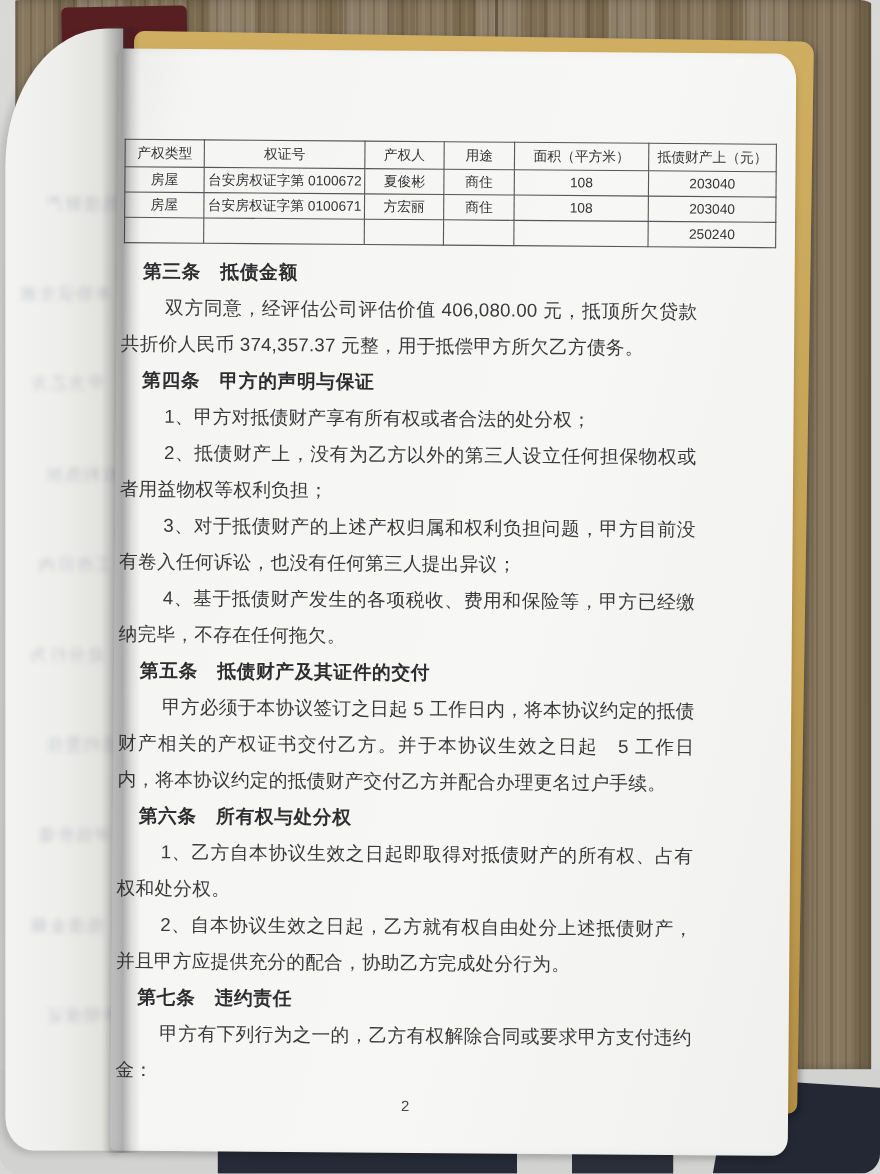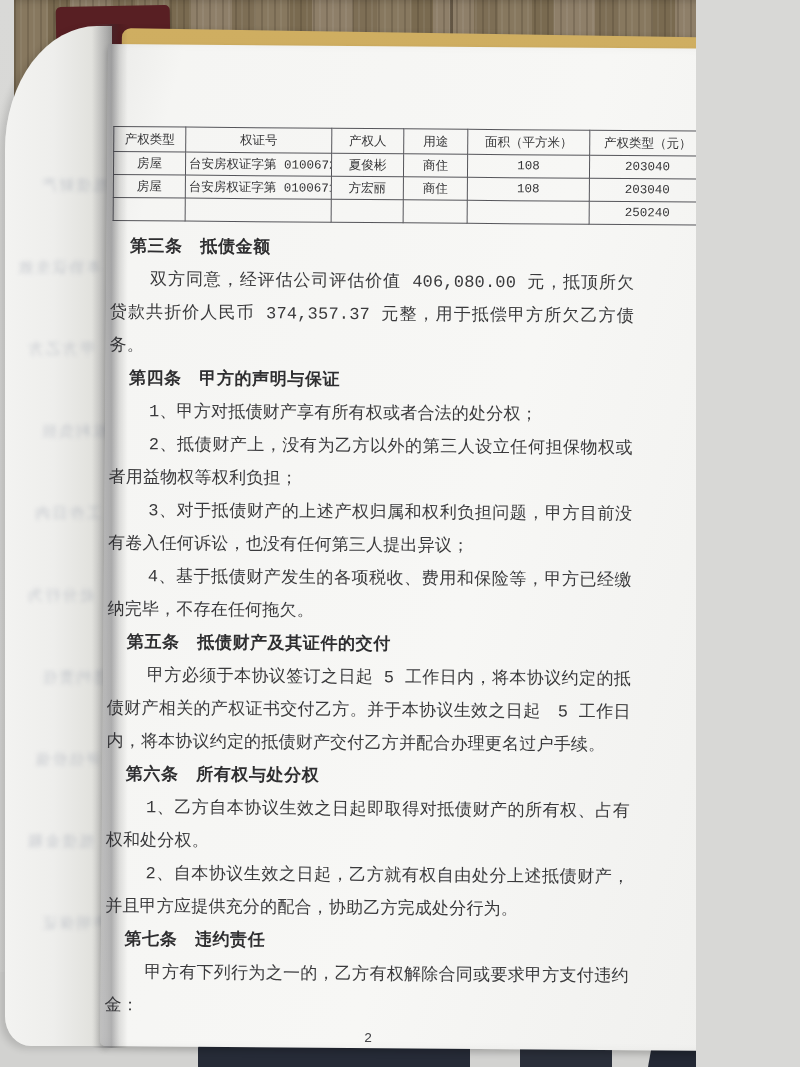--- a/index.html
+++ b/index.html
@@ -1,19 +1,19 @@
 <!DOCTYPE html>
 <html><head>
 <meta charset="utf-8">
 <style>
   html,body{margin:0;padding:0;}
   body{background:#d8d8d6;}
-  .scene{position:relative;width:696px;height:1067px;overflow:hidden;
+  .scene{position:relative;width:800px;height:1067px;overflow:hidden;
          background:linear-gradient(180deg,#d9d9d7 0%,#d5d5d3 100%);
-         font-family:Liberation Mono, monospace;}
+         font-family:Liberation Sans, sans-serif;border-radius:18px;}
 
   
   .wood{position:absolute;left:14px;top:0;width:778px;height:976px;z-index:1;
     background:
       linear-gradient(90deg, rgba(0,0,0,0) 0 436px, rgba(45,35,22,.45) 436px 439px, rgba(0,0,0,0) 439px 100%),
       repeating-linear-gradient(90deg, rgba(56,45,30,.20) 0 2px, rgba(0,0,0,0) 2px 6px, rgba(255,255,255,.06) 6px 8px, rgba(0,0,0,0) 8px 13px),
       repeating-linear-gradient(90deg, #87785f 0 34px, #796a50 34px 56px, #8e7f69 56px 97px, #7d6e55 97px 121px);
     box-shadow:inset -6px 0 10px rgba(0,0,0,.18), inset 0 -4px 8px rgba(0,0,0,.15);}
   .floor{position:absolute;left:0;top:972px;width:800px;height:95px;background:#d2d2d0;z-index:1;}
   .floor-dark-1{position:absolute;left:198px;top:1038px;width:272px;height:29px;background:#262b37;z-index:2;border-radius:10px 4px 0 0;}
@@ -97,21 +97,21 @@
             <col style="width: 122px;">
             <col style="width: 116px;">
           </colgroup>
         <thead>
             <tr id="prop-head">
               <th>产权类型</th>
               <th>权证号</th>
               <th>产权人</th>
               <th>用途</th>
               <th>面积（平方米）</th>
-              <th>产权类型（元）</th>
+              <th>抵债财产上（元）</th>
             </tr>
           </thead>
         <tbody id="prop-body">
             <tr>
               <td>房屋</td>
               <td>台安房权证字第 0100672 号</td>
               <td>夏俊彬</td>
               <td>商住</td>
               <td>108</td>
               <td>203040</td>

